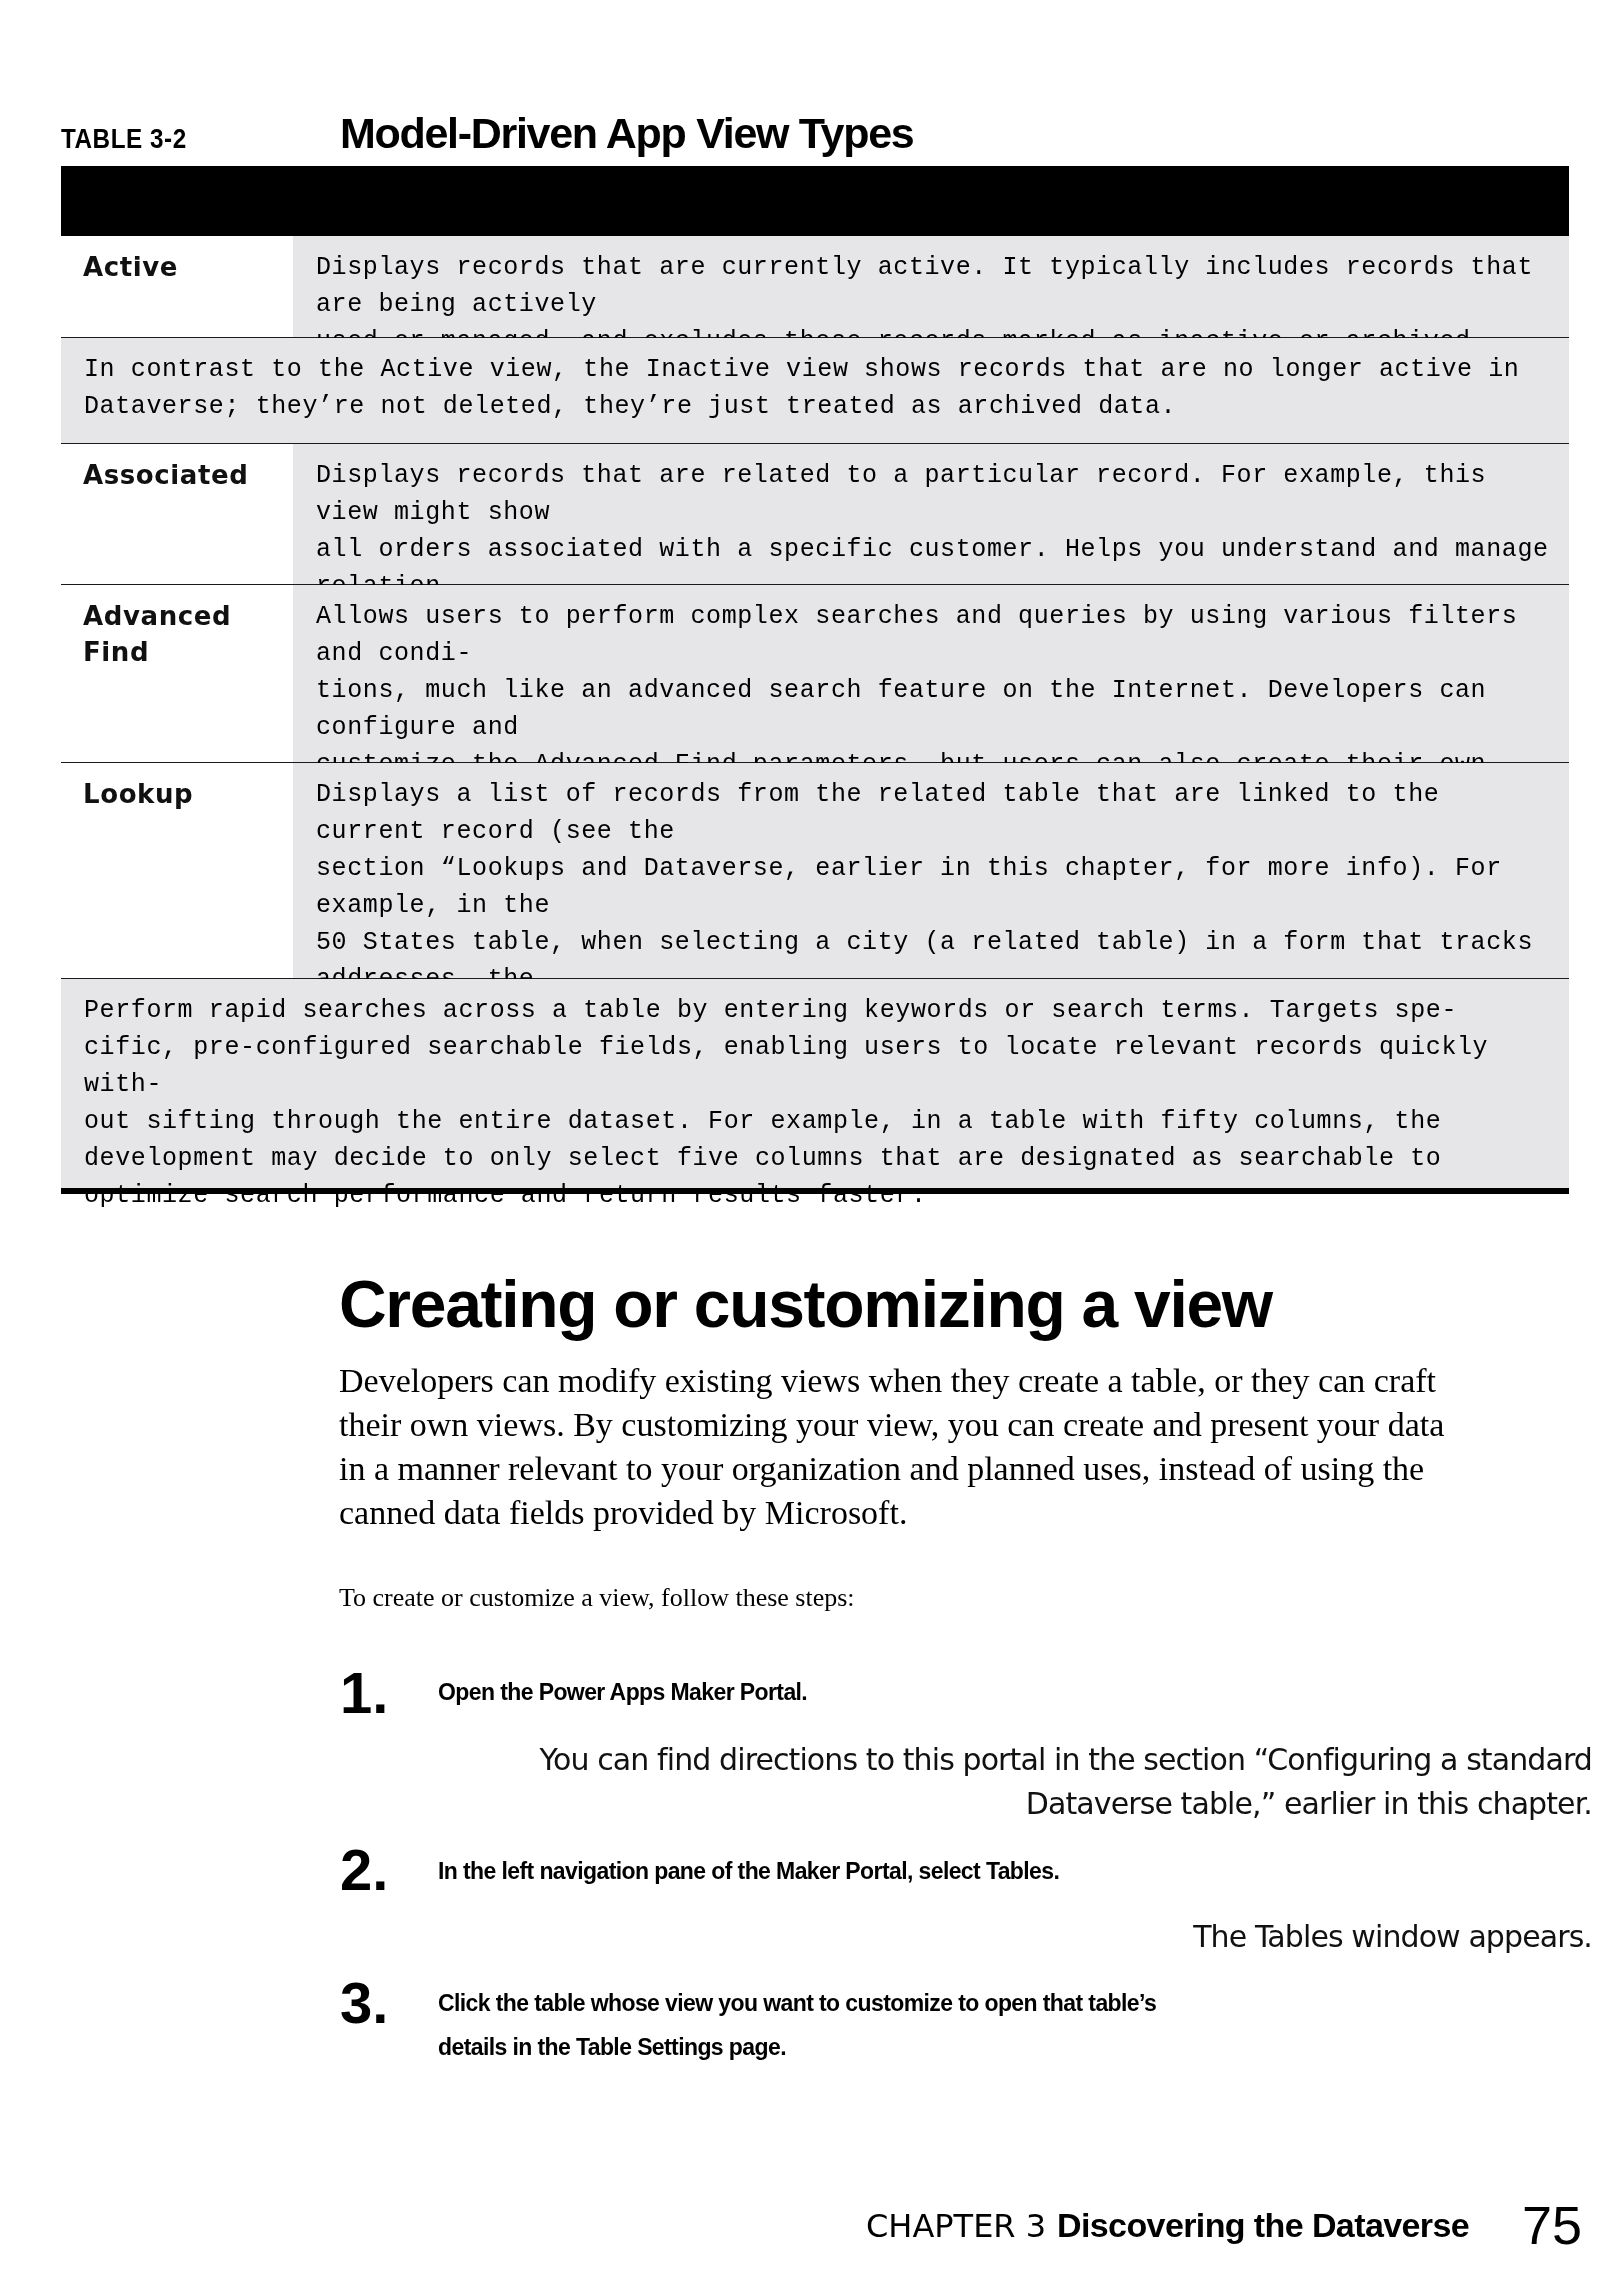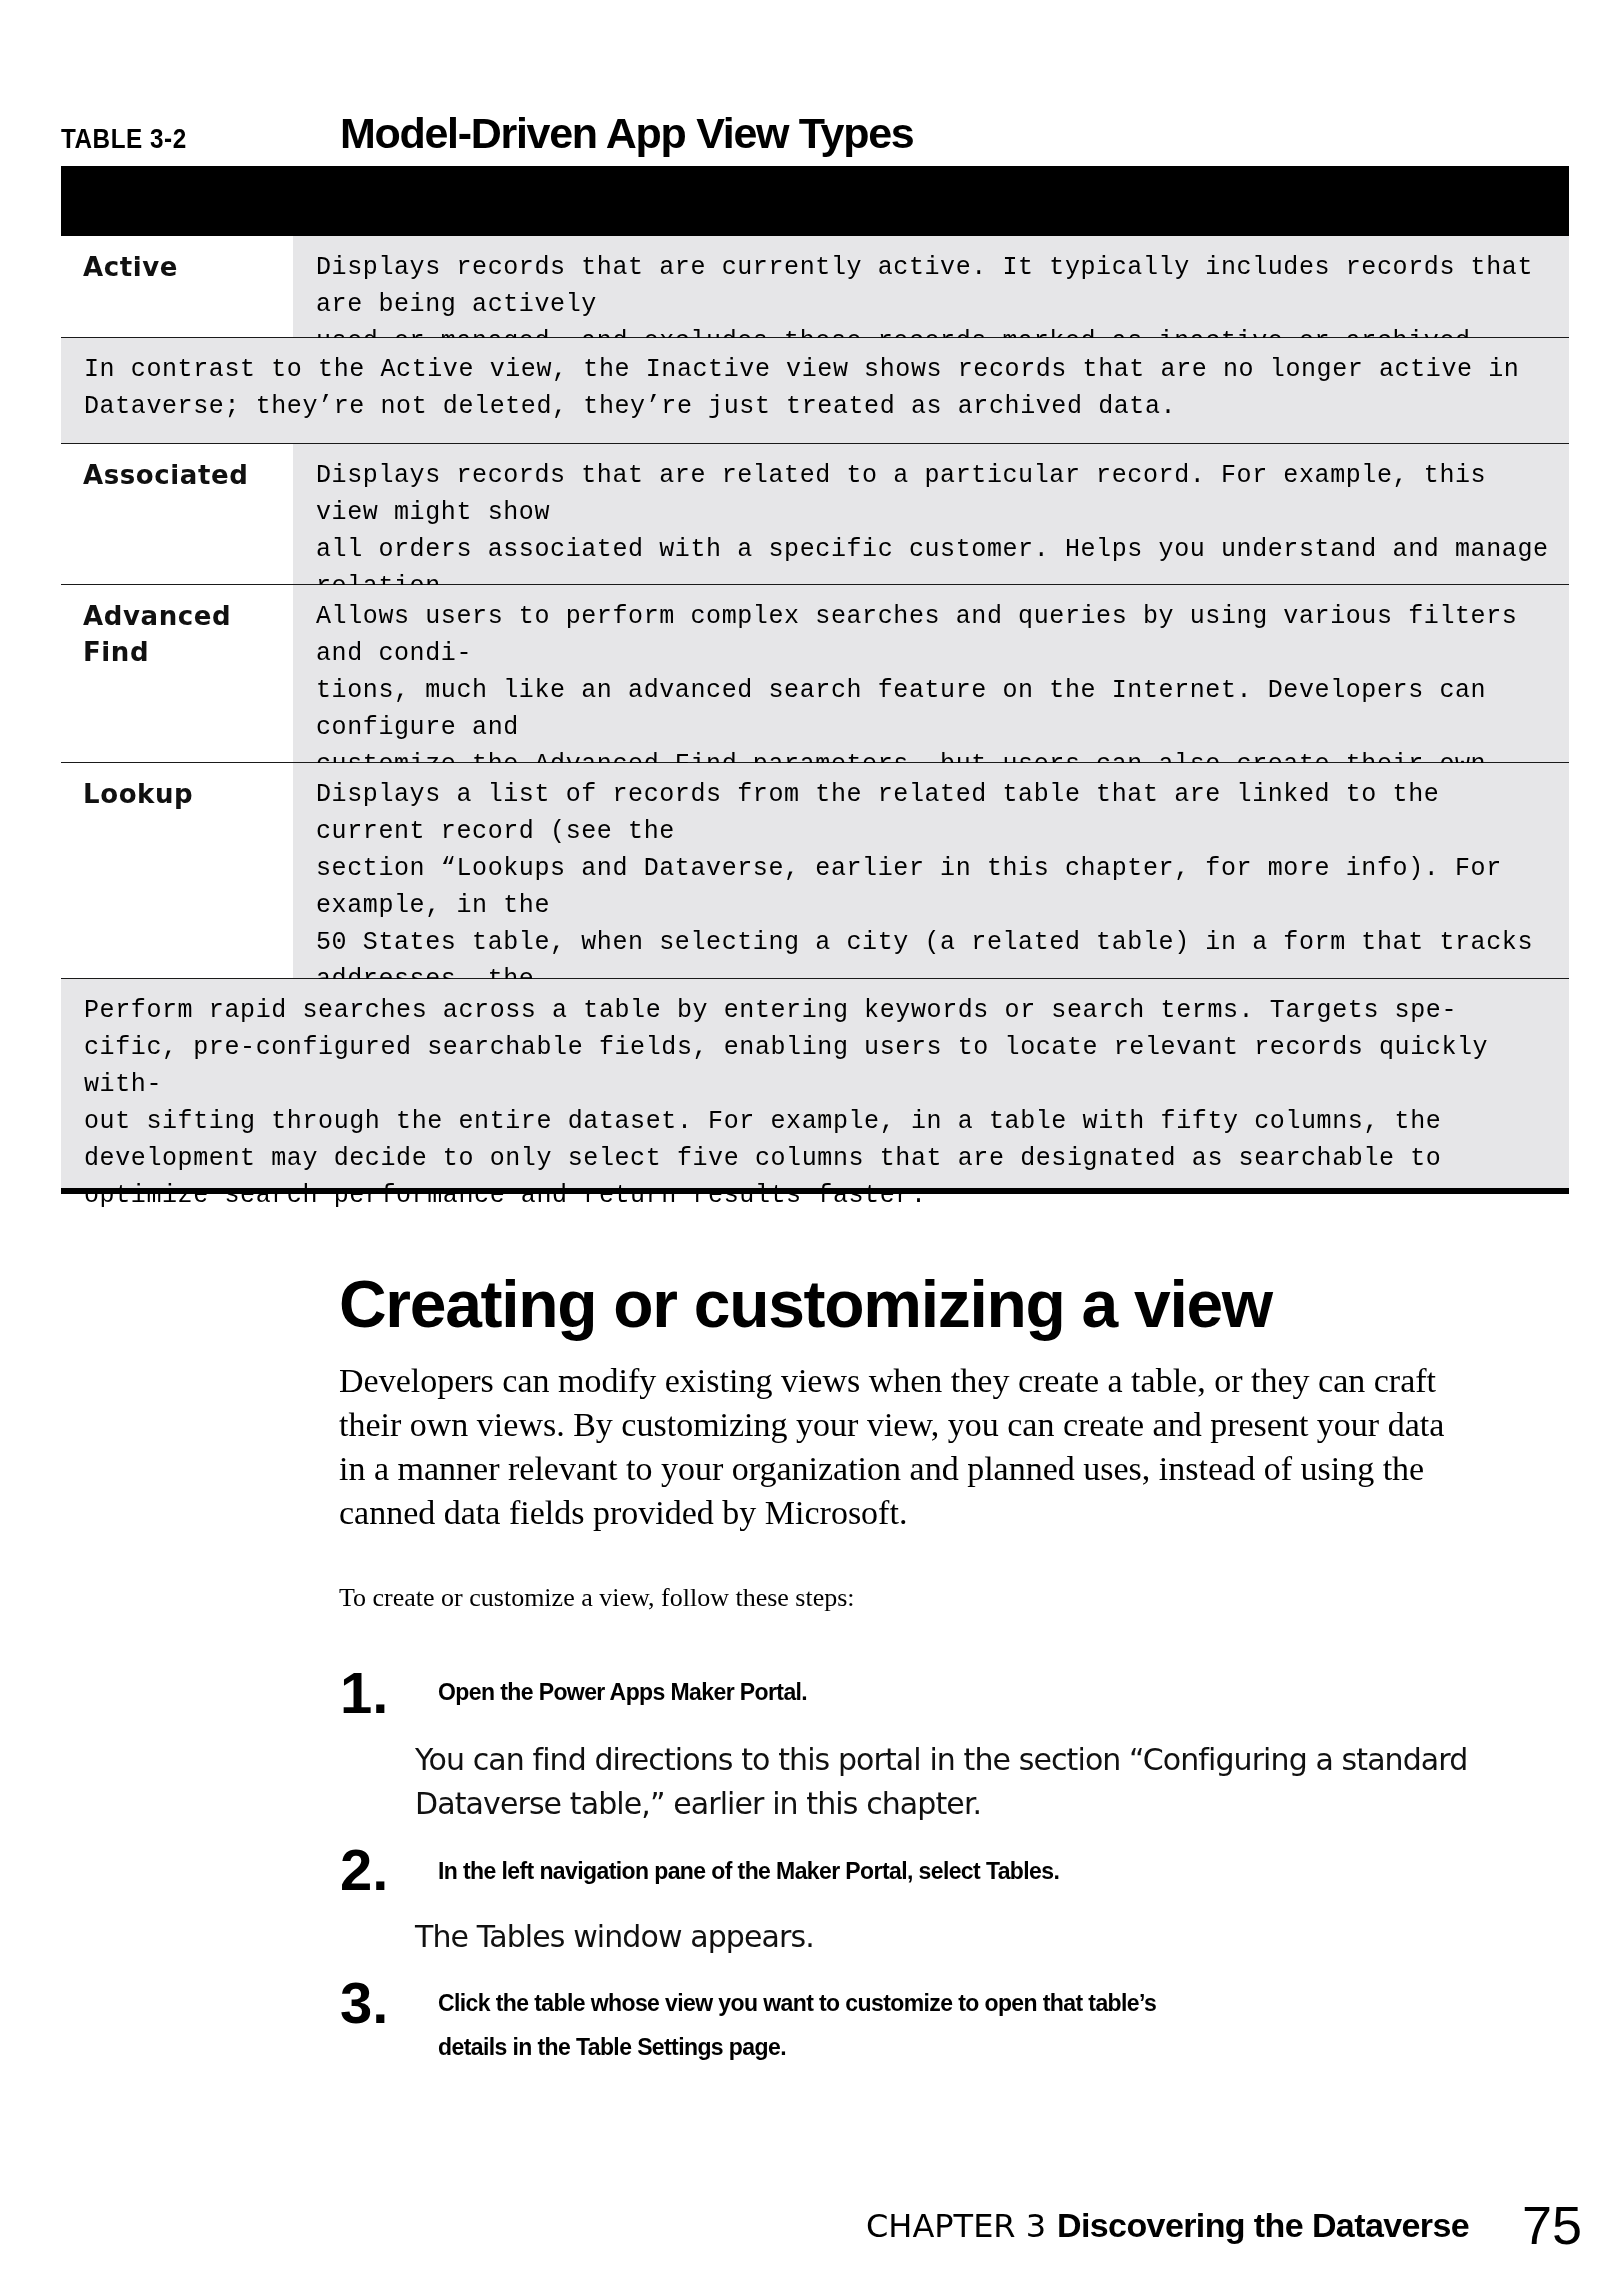--- a/index.html
+++ b/index.html
@@ -57,21 +57,21 @@
     font-family: "Liberation Sans", sans-serif; font-weight: bold; font-size: 58px; line-height: 58px;
   }
   .step-title {
     left: 438px; width: 1177px;
     font-family: "Liberation Sans", sans-serif; font-weight: bold; font-size: 23px;
     line-height: 44px; letter-spacing: -0.6px; white-space: pre-line;
   }
   .step-sub {
     left: 415px; width: 1177px;
     font-family: "DejaVu Sans", sans-serif; font-size: 30px; line-height: 44px;
-    letter-spacing: -0.9px; white-space: pre-line; color: #111;
+    letter-spacing: -0.9px; white-space: pre-line; color: #111; text-align: right;
   }
 
   
   .footer-chapter {
     left: 866px; top: 2207px;
     font-family: "DejaVu Sans", sans-serif; font-size: 32px; line-height: 38px;
     font-weight: normal; letter-spacing: 0px; white-space: nowrap;
   }
   .footer-title {
     left: 1057px; top: 2206px;

